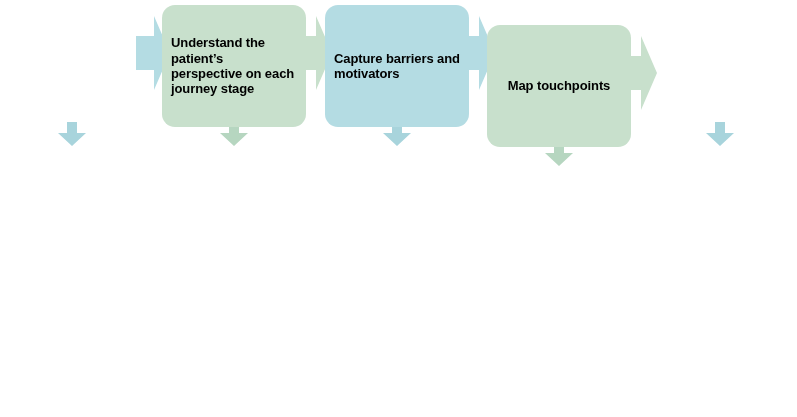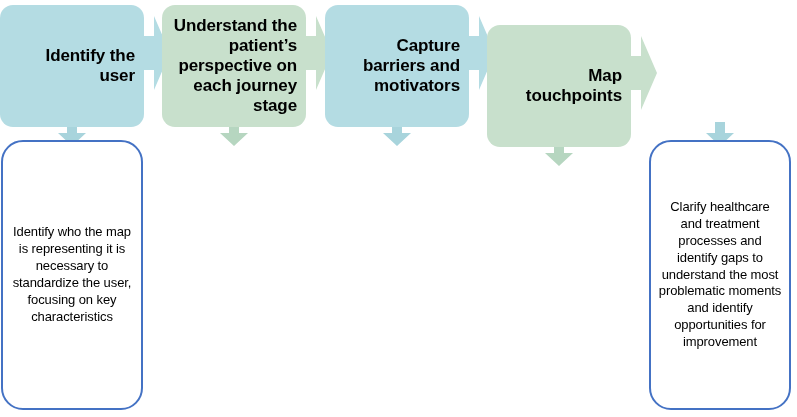--- a/index.html
+++ b/index.html
@@ -45,25 +45,25 @@
     display: flex;
     align-items: center;
     justify-content: center;
     padding: 4px 9px;
     z-index: 2;
   }
   .stage-box.fill-blue  { background: #b4dce3; }
   .stage-box.fill-green { background: #c8e0cc; }
 
   .stage-label {
-    font-size: 17px;
+    font-size: 13px;
     font-weight: bold;
     line-height: 1.18;
     color: #000000;
-    text-align: right;
+    text-align: left;
     letter-spacing: -0.1px;
   }
 
   
   .chevron {
     position: absolute;
     top: 6px;
     left: 136px;
     width: 34px;
     height: 110px;
@@ -107,35 +107,29 @@
     text-align: center;
     letter-spacing: -0.1px;
   }
 </style>
 </head>
 <body>
 
 <div id="diagram">
 
   <div class="column col-0">
-    <div class="stage-box fill-blue">
-      <span class="stage-label">Identify the user</span>
-    </div>
     <div class="chevron">
       <svg width="34" height="110" viewBox="0 0 34 110">
         <path d="M0,30 L18,30 L18,10 L34,47 L18,84 L18,64 L0,64 Z" fill="#b4dce3"></path>
       </svg>
     </div>
     <div class="down-arrow">
       <svg width="30" height="24" viewBox="0 0 30 24">
         <path d="M10,0 L20,0 L20,11 L29,11 L15,24 L1,11 L10,11 Z" fill="#a8d4dc"></path>
       </svg>
-    </div>
-    <div class="detail-box">
-      <span class="detail-text">Identify who the map is representing it is necessary to standardize the user, focusing on key characteristics</span>
     </div>
   </div>
 
   <div class="column col-1">
     <div class="stage-box fill-green">
       <span class="stage-label">Understand the patient’s perspective on each journey stage</span>
     </div>
     <div class="chevron">
       <svg width="34" height="110" viewBox="0 0 34 110">
         <path d="M0,30 L18,30 L18,10 L34,47 L18,84 L18,64 L0,64 Z" fill="#c8e0cc"></path>
@@ -179,18 +173,15 @@
       </svg>
     </div>
   </div>
 
   <div class="column col-4">
     <div class="down-arrow">
       <svg width="30" height="24" viewBox="0 0 30 24">
         <path d="M10,0 L20,0 L20,11 L29,11 L15,24 L1,11 L10,11 Z" fill="#a8d4dc"></path>
       </svg>
     </div>
-    <div class="detail-box">
-      <span class="detail-text">Clarify healthcare and treatment processes and identify gaps to understand the most problematic moments and identify opportunities for improvement</span>
-    </div>
   </div>
 
 </div>
 
 </body></html>

